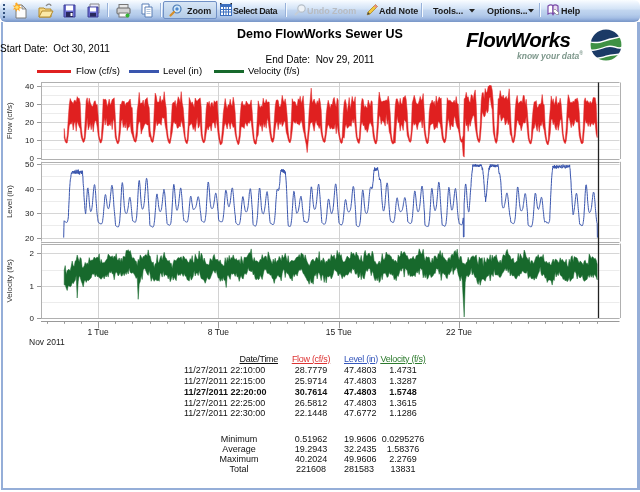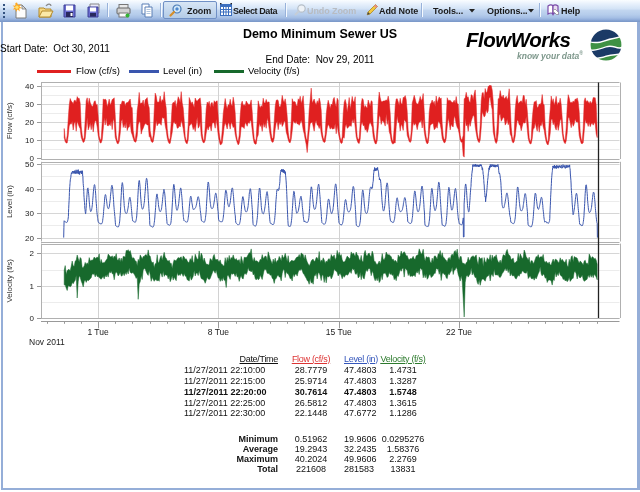--- a/index.html
+++ b/index.html
@@ -1,19 +1,19 @@
 <!DOCTYPE html>
 <html><head>
 <meta charset="utf-8">
 <style>
 html,body{margin:0;padding:0;width:640px;height:492px;background:#fff;
  font-family:"Liberation Sans",sans-serif;overflow:hidden;position:relative}
 #toolbar{position:absolute;left:0;top:0;width:640px;height:21px;
  background:linear-gradient(#fafdff 0%,#e8f1fc 18%,#d3e3f6 42%,#c1d5ef 50%,#b5cceb 70%,#a4bee4 85%,#90acd9 94%,#7f9ccd 100%);
- border-bottom:1px solid #7d9aca;}
+ border-bottom:1px solid #7d9aca;border-radius:6px;}
 .tb{position:absolute;font-size:9px;font-weight:bold;color:#1a1a1a;top:6px;white-space:nowrap;letter-spacing:-0.1px}
 .tsep{position:absolute;top:3px;width:1px;height:14px;background:#98b2da;border-right:1px solid #f5faff}
 .ticon{position:absolute;top:2px}
 #frame{position:absolute;left:1px;top:22px;width:639px;height:468px;background:#fff;
  border-left:2px solid #95aed8;border-right:3px solid #95aed8;border-bottom:2px solid #95aed8;box-sizing:border-box}
 .abs{position:absolute;white-space:nowrap}
 #title{left:0;top:26.5px;width:640px;text-align:center;font-size:12.5px;font-weight:bold;color:#000}
 #sdate{left:0;top:43px;width:640px;text-align:left;font-size:10px;color:#000}
 #edate{left:0;top:54px;width:640px;text-align:center;font-size:10px;color:#000}
 .leg{top:69.5px;height:3px;width:30px}
@@ -22,21 +22,21 @@
 #fwtext{position:absolute;left:11px;top:2px;font-size:20.5px;font-weight:bold;font-style:italic;
  color:#000000;letter-spacing:-0.5px}
 #fwsub{position:absolute;left:62px;top:24px;font-size:8.5px;font-weight:bold;font-style:italic;color:#7d978b}
 table{border-collapse:collapse;font-size:9px;color:#111;table-layout:fixed;width:248px}
 td{padding:0;white-space:nowrap;height:10.95px;line-height:10.95px;text-align:center}
 .tblmain td:nth-child(1){text-align:left}
 .hdr td{text-decoration:underline;letter-spacing:-0.3px}
 .hdr td:nth-child(1){text-align:right}
 .sp td{height:14.4px}
 .sm td{height:10.05px;line-height:10.05px}
-.tblmain td.lb{text-align:right;padding-left:16px;font-weight:bold}
+.tblmain td.lb{text-align:center;padding-left:16px;font-weight:normal}
 u.red{color:#dd3333}u.blu{color:#3355bb}u.grn{color:#2c7a2c}
 </style>
 </head>
 <body>
 <div id="frame"></div>
 
 <svg width="640" height="492" viewBox="0 0 640 492" style="position:absolute;left:0;top:0">
 <rect x="41.0" y="82.5" width="578.5" height="76.5" fill="white" stroke="none"></rect>
 <rect x="41.0" y="161.8" width="578.5" height="79.69999999999999" fill="white" stroke="none"></rect>
 <rect x="41.0" y="243.6" width="578.5" height="74.4" fill="white" stroke="none"></rect>
@@ -153,21 +153,21 @@
 <text x="98.08000000000001" y="335" font-size="8.5" font-family="Liberation Sans,sans-serif" text-anchor="middle" fill="#222222">1 Tue</text>
 <text x="218.41000000000003" y="335" font-size="8.5" font-family="Liberation Sans,sans-serif" text-anchor="middle" fill="#222222">8 Tue</text>
 <text x="338.74" y="335" font-size="8.5" font-family="Liberation Sans,sans-serif" text-anchor="middle" fill="#222222">15 Tue</text>
 <text x="459.07" y="335" font-size="8.5" font-family="Liberation Sans,sans-serif" text-anchor="middle" fill="#222222">22 Tue</text>
 <text x="29" y="345" font-size="8.5" font-family="Liberation Sans,sans-serif" text-anchor="start" fill="#222222">Nov 2011</text>
 <text x="0" y="0" font-size="8" font-family="Liberation Sans,sans-serif" text-anchor="middle" fill="#333333" transform="translate(12,120.75) rotate(-90)">Flow (cf/s)</text>
 <text x="0" y="0" font-size="8" font-family="Liberation Sans,sans-serif" text-anchor="middle" fill="#333333" transform="translate(12,201.65) rotate(-90)">Level (in)</text>
 <text x="0" y="0" font-size="8" font-family="Liberation Sans,sans-serif" text-anchor="middle" fill="#333333" transform="translate(12,280.8) rotate(-90)">Velocity (f/s)</text>
 </svg>
 
-<div class="abs" id="title">Demo Minimum Sewer US</div>
+<div class="abs" id="title">Demo FlowWorks Sewer US</div>
 <div class="abs" id="sdate">Start Date:&nbsp; Oct 30, 2011</div>
 <div class="abs" id="edate">End Date:&nbsp; Nov 29, 2011</div>
 
 <div class="abs leg" style="left:37px;width:34px;background:#e02020"></div>
 <div class="abs legt" style="left:76px">Flow (cf/s)</div>
 <div class="abs leg" style="left:129px;background:#3a56ae"></div>
 <div class="abs legt" style="left:163px">Level (in)</div>
 <div class="abs leg" style="left:214px;background:#17692c"></div>
 <div class="abs legt" style="left:248px">Velocity (f/s)</div>
 

